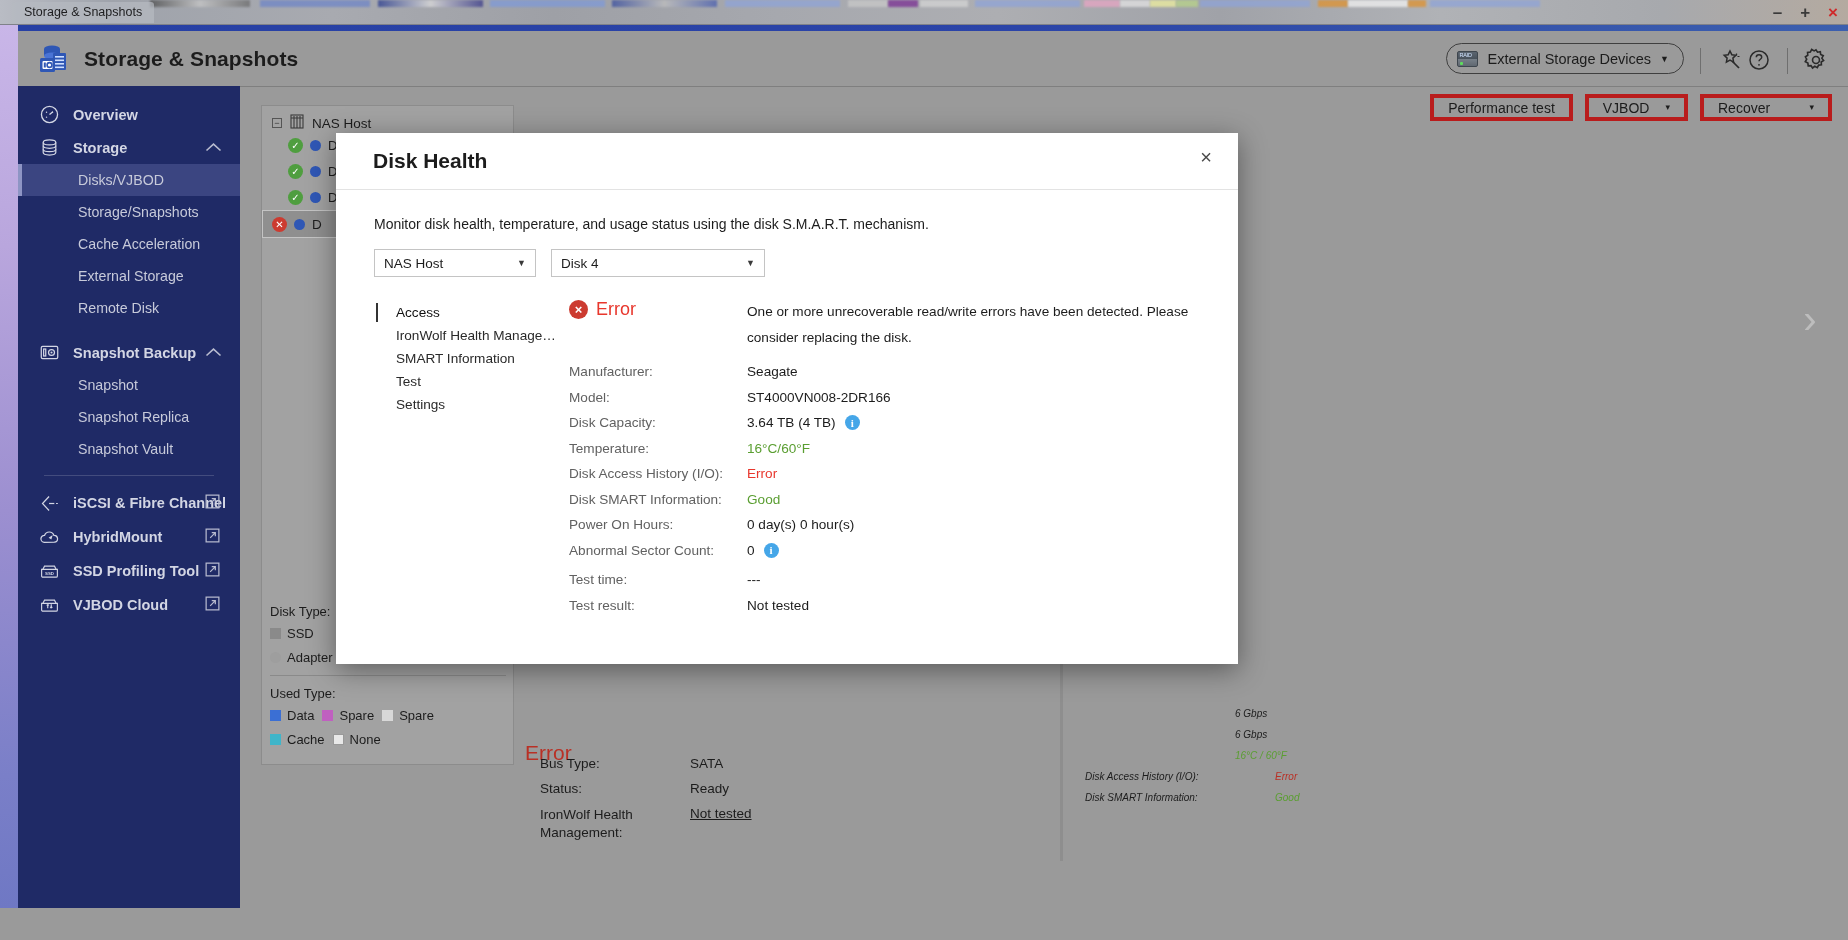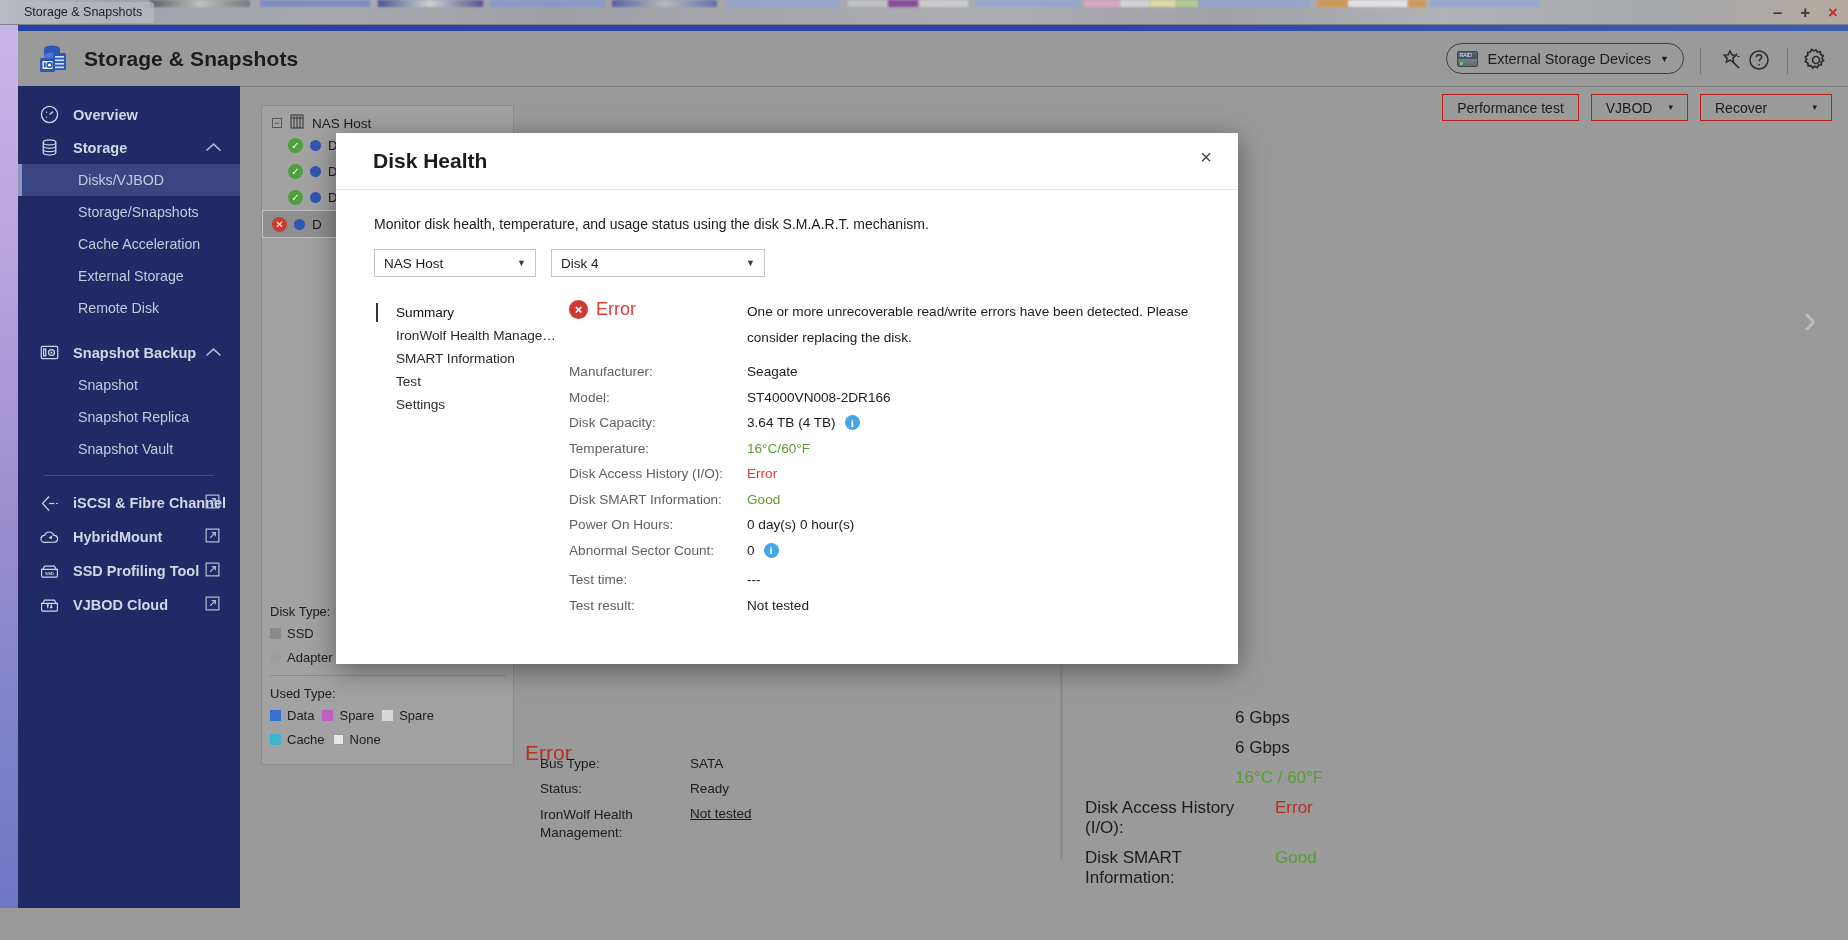--- a/index.html
+++ b/index.html
@@ -93,21 +93,21 @@
   .nav-ext .extico { position:absolute; right: 20px; top:50%; transform: translateY(-50%); }
   .ico { width: 22px; height: 22px; flex: 0 0 22px; display:flex;align-items:center;justify-content:center;}
 
   
   .main {
     position: absolute; left: 240px; top: 86px; width: 1608px; height: 822px;
     background: #9a9a9a;
   }
   .tb-row { position:absolute; right: 16px; top: 8px; display:flex; gap: 12px; }
   .tb-btn {
-    border: 1px solid #b91c1c; background: transparent; height: 27px; padding: 0 14px;
+    border: 4px solid #b91c1c; background: transparent; height: 27px; padding: 0 14px;
     font-size: 14px; color: #1c1c1c; display:flex; align-items:center; gap: 16px;
   }
   .tb-btn .ca { font-size: 9px; line-height:1; }
   .tb-divider { position:absolute; left:0; top:0; width: 100%; height:1px; background:#7f7f7f;}
 
   
   .tree-panel {
     position: absolute; left: 21px; top: 19px; width: 253px; height: 660px;
     background: #a2a2a2; border: 1px solid #8c8c8c;
   }
@@ -125,21 +125,21 @@
   .lg-item { display:flex; align-items:center; gap:6px; }
   .sw { width: 11px; height: 11px; display:inline-block; }
   .lg-hr { height:1px; background:#8a8a8a; margin: 10px 0 10px 0; }
 
   
   .detail-left { position: absolute; left: 300px; top: 570px; width: 480px; font-size: 13.5px; color:#1c1c1c;}
   .d-row { display:flex; margin-bottom: 10px; }
   .d-lab { width: 150px; color:#1c1c1c; }
   .d-val { color:#1c1c1c; }
   .big-error { position:absolute; left: 285px; top: 655px; font-size: 21px; color:#b93025; }
-  .detail-right { position: absolute; left: 845px; top: 570px; width: 520px; font-size: 17px; color:#1c1c1c;}
+  .detail-right { position: absolute; left: 845px; top: 570px; width: 520px; font-size: 10px; color:#1c1c1c;font-style:italic;}
   .vert-sep { position:absolute; left: 820px; top: 545px; width: 3px; height: 230px; background:#8e8e8e;}
   .link-u { text-decoration: underline; color:#1c1c1c; }
 
   .arrow-right {
     position:absolute; right: 20px; top: 208px; width: 36px; height: 50px;
     display:flex; align-items:center; justify-content:center; color:#bdbdbd; font-size: 40px; font-weight: 300;
   }
   .modal {
     position:absolute; left: 336px; top: 133px; width: 902px; height: 531px;
     background: #ffffff; box-shadow: 0 6px 26px rgba(0,0,0,.42);
@@ -557,21 +557,21 @@
           <span class="caret">▼</span>
         </div>
         <div class="sel" style="width:214px">
           <span>Disk 4</span>
           <span class="caret">▼</span>
         </div>
       </div>
       <div class="m-cols">
         <div class="m-nav">
           <div class="m-nav-item active">
-            <span>Summary</span>
+            <span>Access</span>
           </div>
           <div class="m-nav-item">
             <span>IronWolf Health Manage…</span>
           </div>
           <div class="m-nav-item">
             <span>SMART Information</span>
           </div>
           <div class="m-nav-item">
             <span>Test</span>
           </div>

